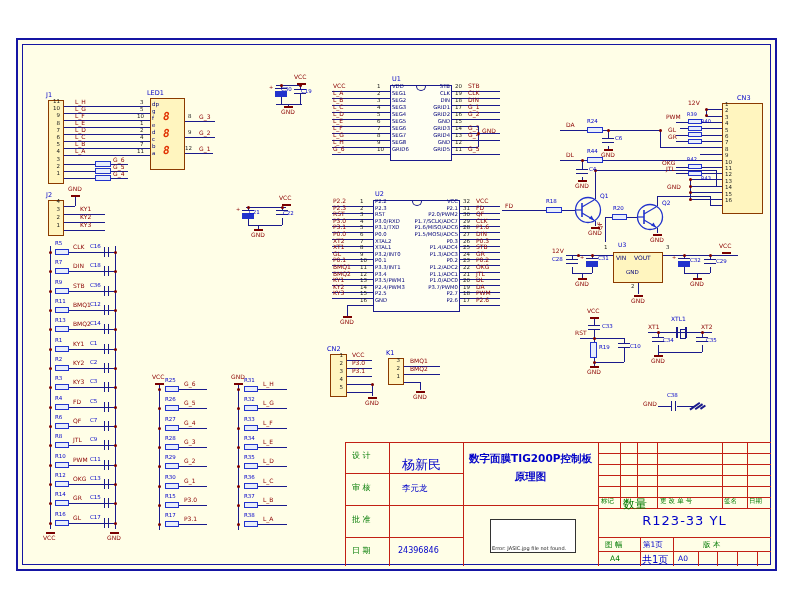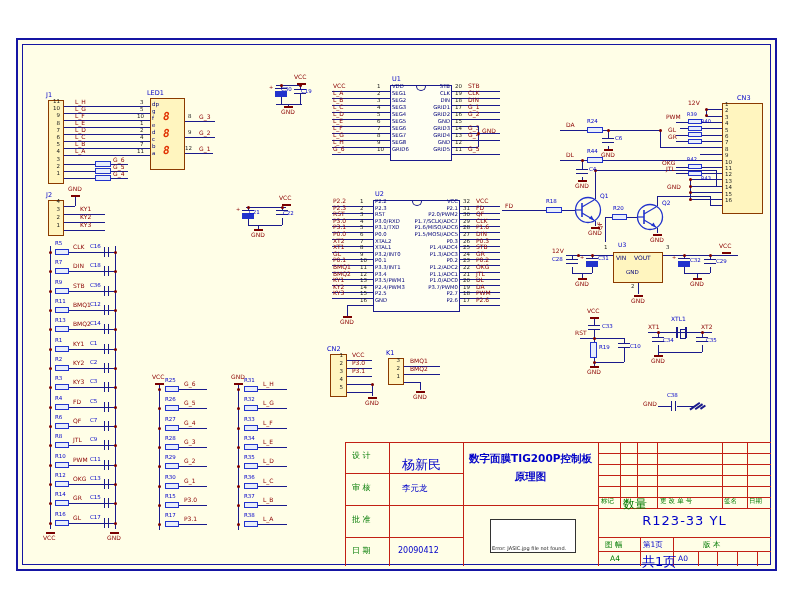--- a/index.html
+++ b/index.html
@@ -904,31 +904,31 @@
       <div class="rl" style="left: 757px; top: 551px; width: 1px; height: 15px;"></div>
     </div>
 
   <div id="tb">
     <div class="t g" style="left:352px;top:452px;font-size:8px;">设 计</div>
     <div class="t b" style="left:402px;top:458px;font-size:13px;">杨新民</div>
     <div class="t g" style="left:352px;top:484px;font-size:8px;">审 核</div>
     <div class="t b" style="left:402px;top:484px;font-size:8.5px;">李元龙</div>
     <div class="t g" style="left:352px;top:516px;font-size:8px;">批 准</div>
     <div class="t g" style="left:352px;top:547px;font-size:8px;">日 期</div>
-    <div class="t b" style="left:398px;top:547px;font-size:8px;">20090412</div>
+    <div class="t b" style="left:398px;top:547px;font-size:8px;">24396846</div>
     <div class="t b" style="left:463px;top:453px;width:135px;text-align:center;font-size:10.5px;font-weight:bold;">数字面膜TIG200P控制板</div>
     <div class="t b" style="left:463px;top:471px;width:135px;text-align:center;font-size:10.5px;font-weight:bold;">原理图</div>
     <div class="imgbox" style="left:490px;top:519px;width:86px;height:34px;"></div>
     <div class="t k" style="left:492px;top:546px;font-size:5px;">Error: JASIC.jpg file not found.</div>
     <div class="t g" style="left:601px;top:498px;font-size:6.5px;">标记</div>
     <div class="t g" style="left:623px;top:498px;font-size:12px;">数量</div>
     <div class="t g" style="left:660px;top:498px;font-size:6.5px;">更 改 单 号</div>
     <div class="t g" style="left:724px;top:498px;font-size:6.5px;">签名</div>
     <div class="t g" style="left:749px;top:498px;font-size:6.5px;">日期</div>
     <div class="t b" style="left:598px;top:514px;width:173px;text-align:center;font-size:13px;letter-spacing:1px;">R123-33 YL</div>
     <div class="t g" style="left:605px;top:541px;font-size:7.5px;">图 幅</div>
     <div class="t b" style="left:643px;top:541px;font-size:7.5px;">第1页</div>
     <div class="t g" style="left:703px;top:541px;font-size:7.5px;">版 本</div>
     <div class="t g" style="left:610px;top:555px;font-size:7.5px;">A4</div>
-    <div class="t b" style="left:642px;top:555px;font-size:13px;">共1页</div>
+    <div class="t b" style="left:642px;top:555px;font-size:10px;">共1页</div>
     <div class="t b" style="left:678px;top:555px;font-size:7.5px;">A0</div>
   </div>
 </div>
 
 </body></html>

